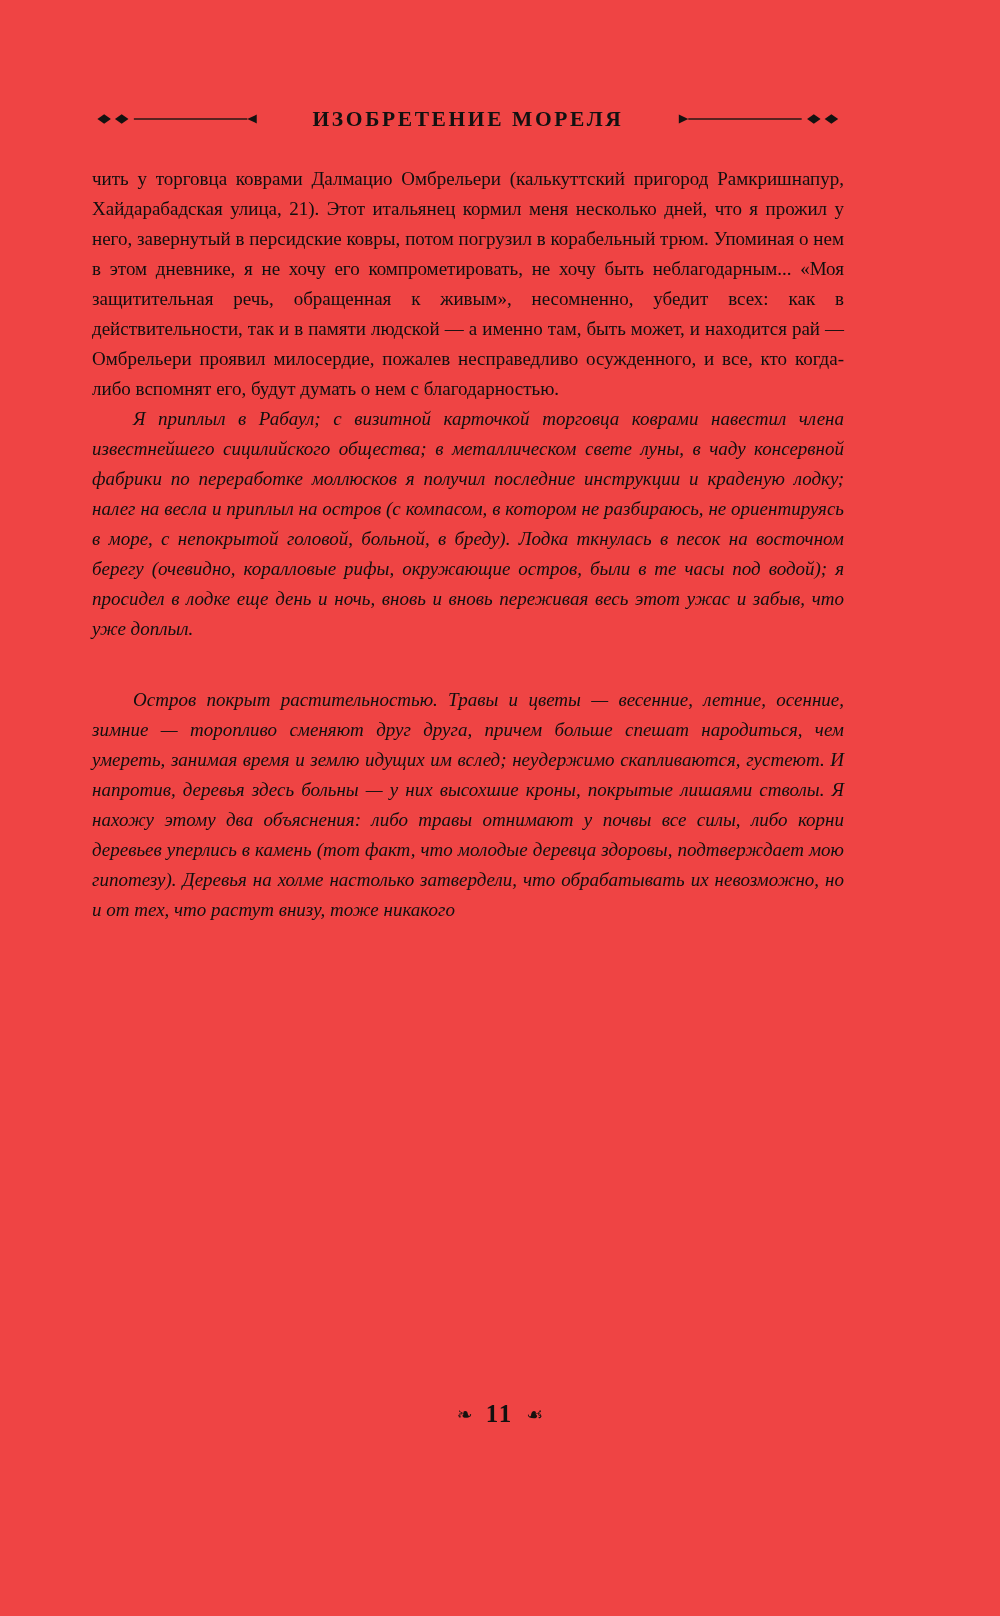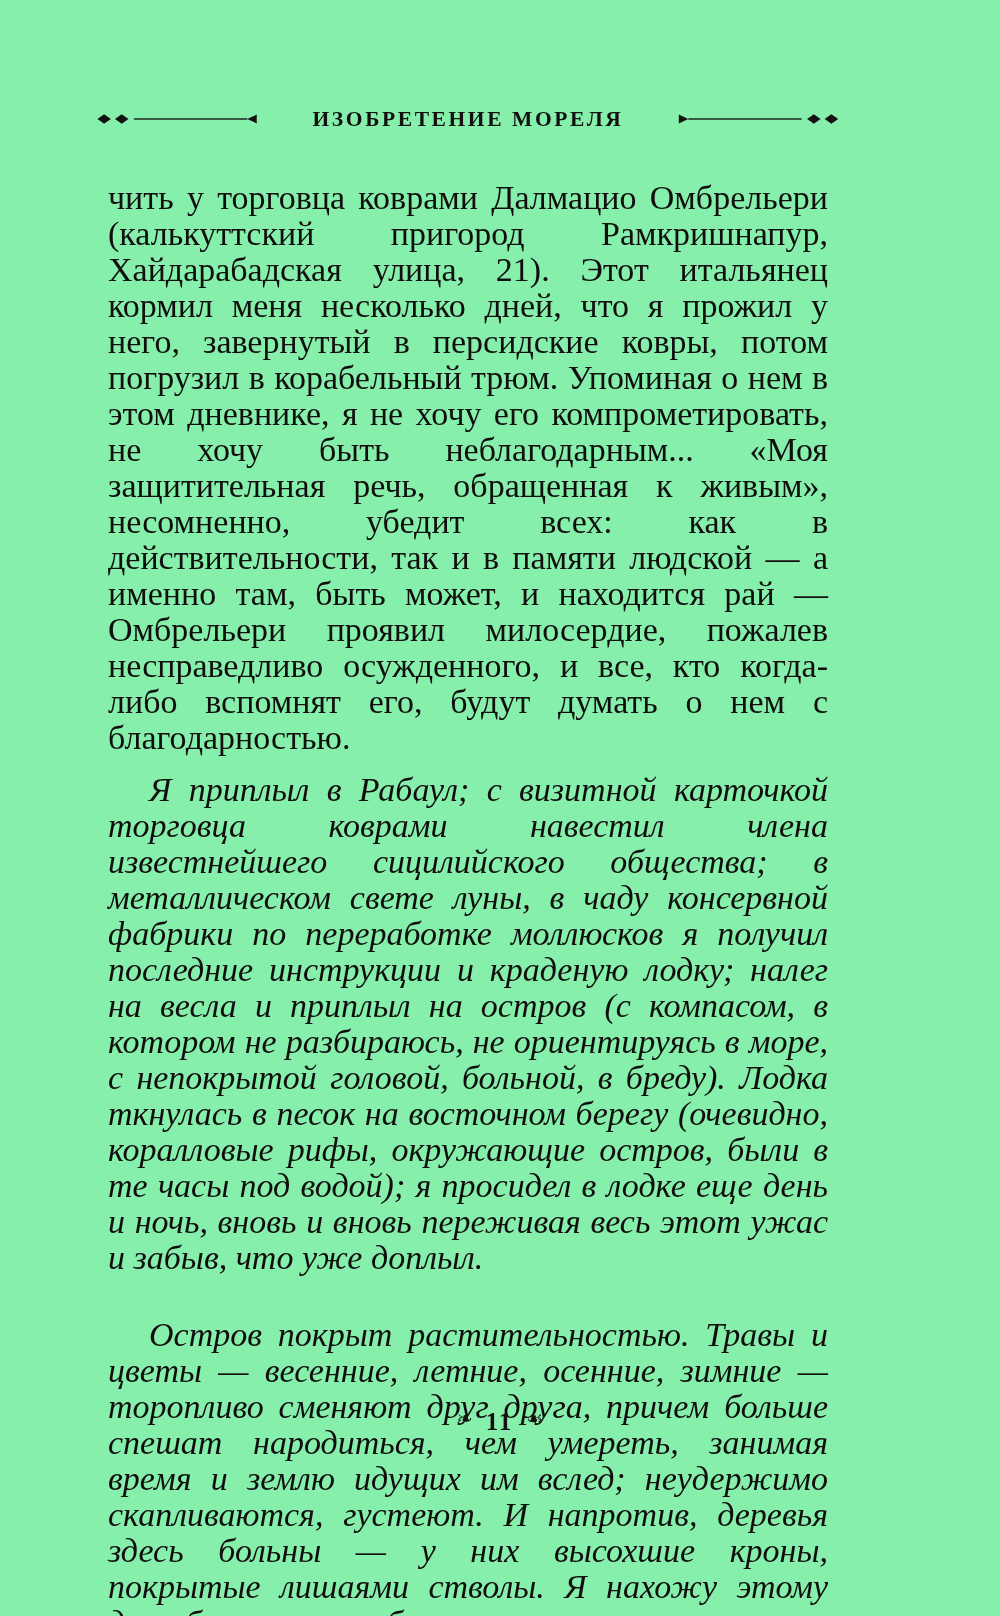--- a/index.html
+++ b/index.html
@@ -15,21 +15,21 @@
     position: relative;
     overflow: hidden;
   }
 
   .page {
     position: absolute;
     left: 0;
     top: 0;
     width: 1000px;
     height: 1616px;
-    background: #86efac;
+    background: #ef4444;
   }
 
   
   .header {
     position: absolute;
     left: 92px;
     top: 96px;
     width: 752px;
     height: 46px;
     display: flex;
@@ -59,23 +59,23 @@
   .orn svg { display: block; }
 
   
   .content {
     position: absolute;
     left: 92px;
     top: 164px;
     width: 752px;
   }
   p.para {
-    margin: 16px;
-    font-size: 34px;
-    line-height: 36px;
+    margin: 0;
+    font-size: 19px;
+    line-height: 30px;
     text-align: justify;
     text-justify: inter-word;
     hyphens: manual;
     color: #110f0e;
   }
   p.indent { text-indent: 41px; font-style: italic; }
   p.spaced-before { margin-top: 41px; }
 
   
   .folio {
@@ -86,21 +86,20 @@
     display: flex;
     align-items: center;
     justify-content: center;
     gap: 13px;
   }
   .folio-num {
     font-size: 25px;
     font-weight: 700;
     letter-spacing: 2px;
     color: #121110;
-    margin-top: 8px;
   }
   .folio-orn {
     font-size: 19px;
     color: #17120f;
     line-height: 1;
   }
 </style>
 </head>
 <body>
 

